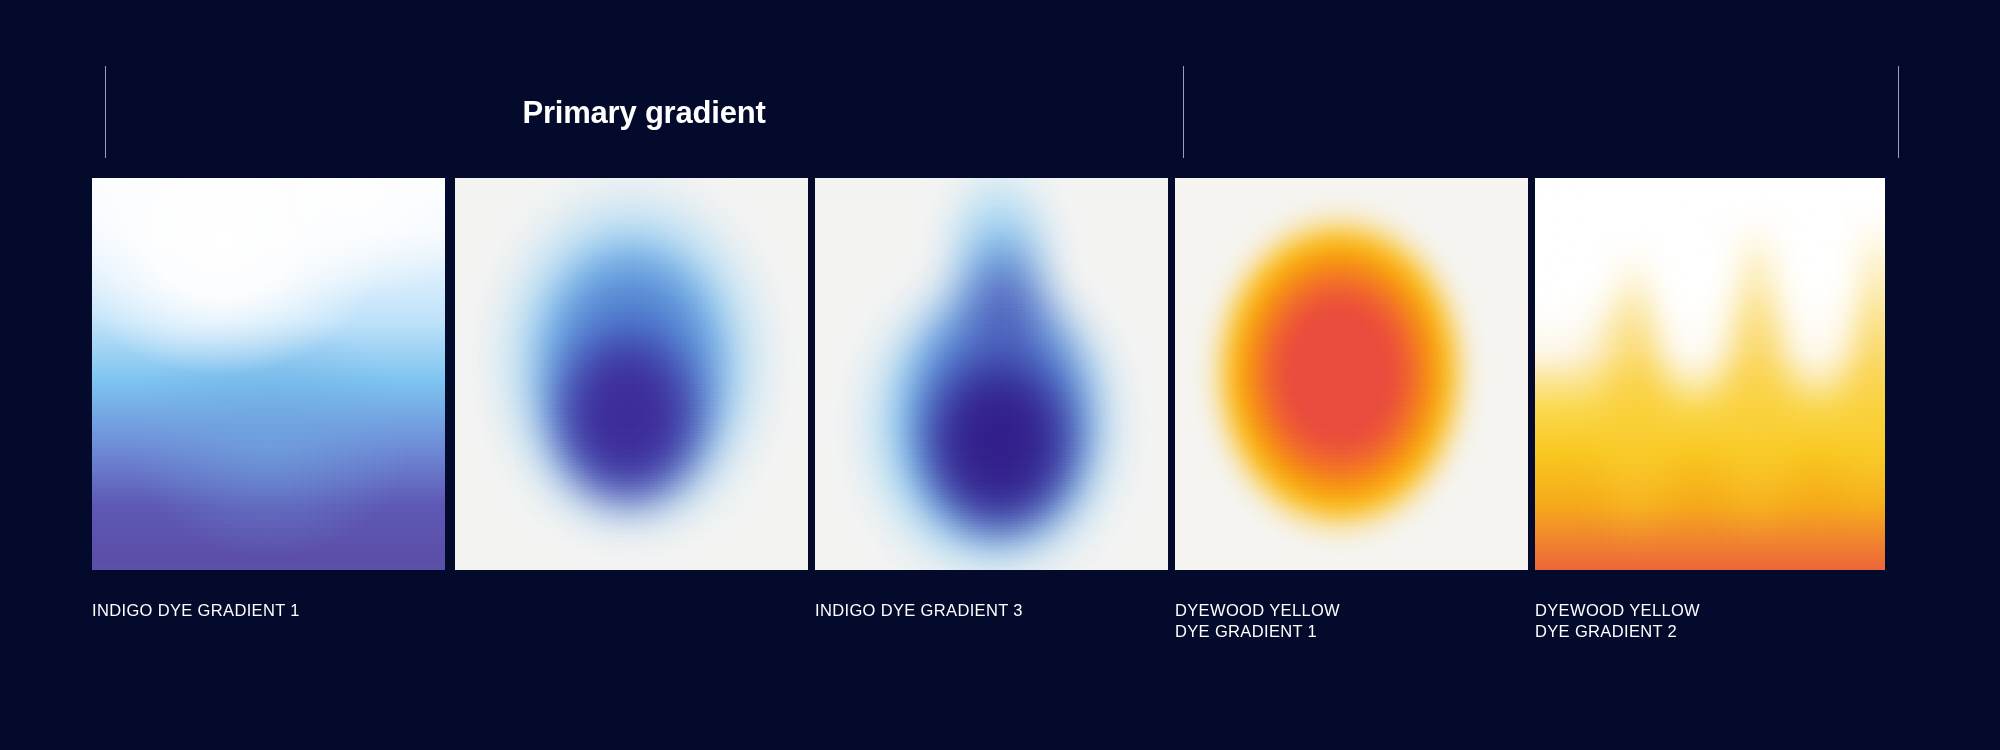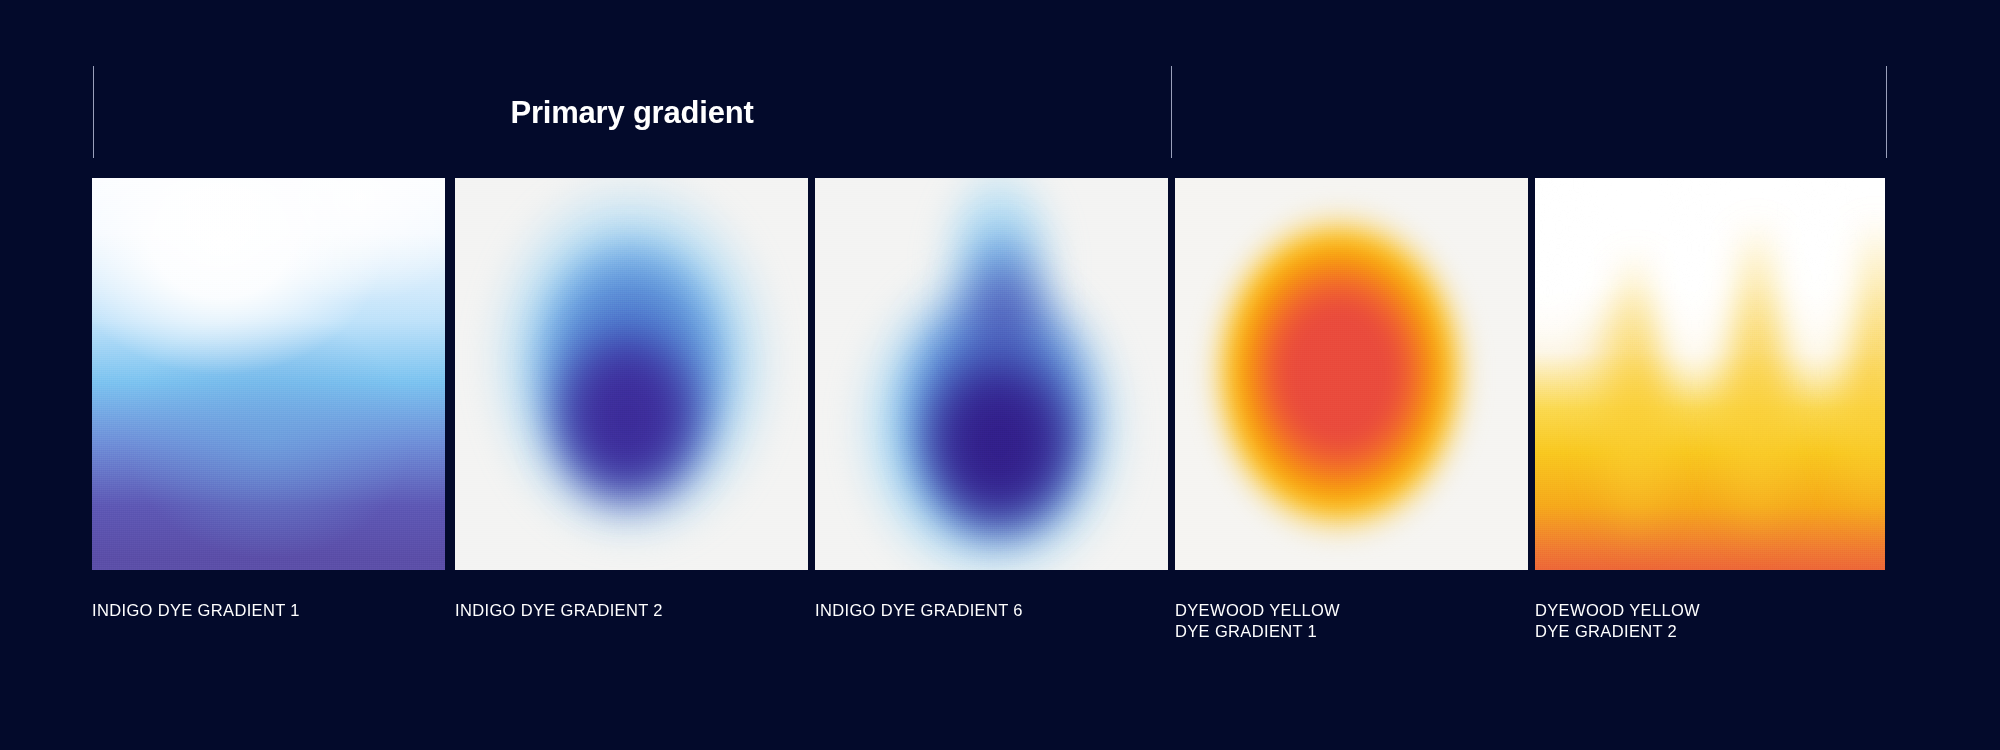--- a/index.html
+++ b/index.html
@@ -20,21 +20,21 @@
 
   .board {
     position:absolute;
     left:0; top:0;
     width:2000px; height:750px;
   }
 
   
   .headers {
     position:absolute;
-    left:1px; top:0;
+    left:13px; top:0;
     width:1644px;
     height:165px;
   }
 
   .section-head {
     position:absolute;
     top:66px;
     height:92px;
     display:flex;
     align-items:center;
@@ -297,34 +297,33 @@
     </div>
 
     <div class="cell" style="left:455px; width:353px;">
       <div class="swatch">
         <div class="layer g2-bg"></div>
         <div class="layer g2-halo"></div>
         <div class="layer g2-mid"></div>
         <div class="layer g2-core"></div>
         <div class="grain"></div>
       </div>
-      <div class="caption">INDIGO DYE GRADIENT 2</div>
     </div>
 
     <div class="cell" style="left:815px; width:353px;">
       <div class="swatch">
         <div class="layer g3-bg"></div>
         <div class="layer g3-halo"></div>
         <div class="layer g3-tip"></div>
         <div class="layer g3-mid"></div>
         <div class="layer g3-mid2"></div>
         <div class="layer g3-core"></div>
         <div class="grain"></div>
       </div>
-      <div class="caption">INDIGO DYE GRADIENT 6</div>
+      <div class="caption">INDIGO DYE GRADIENT 3</div>
     </div>
 
     <div class="cell" style="left:1175px; width:353px;">
       <div class="swatch">
         <div class="layer g4-bg"></div>
         <div class="layer g4-sun"></div>
         <div class="grain"></div>
       </div>
       <div class="caption">DYEWOOD YELLOW
 DYE GRADIENT 1</div>

